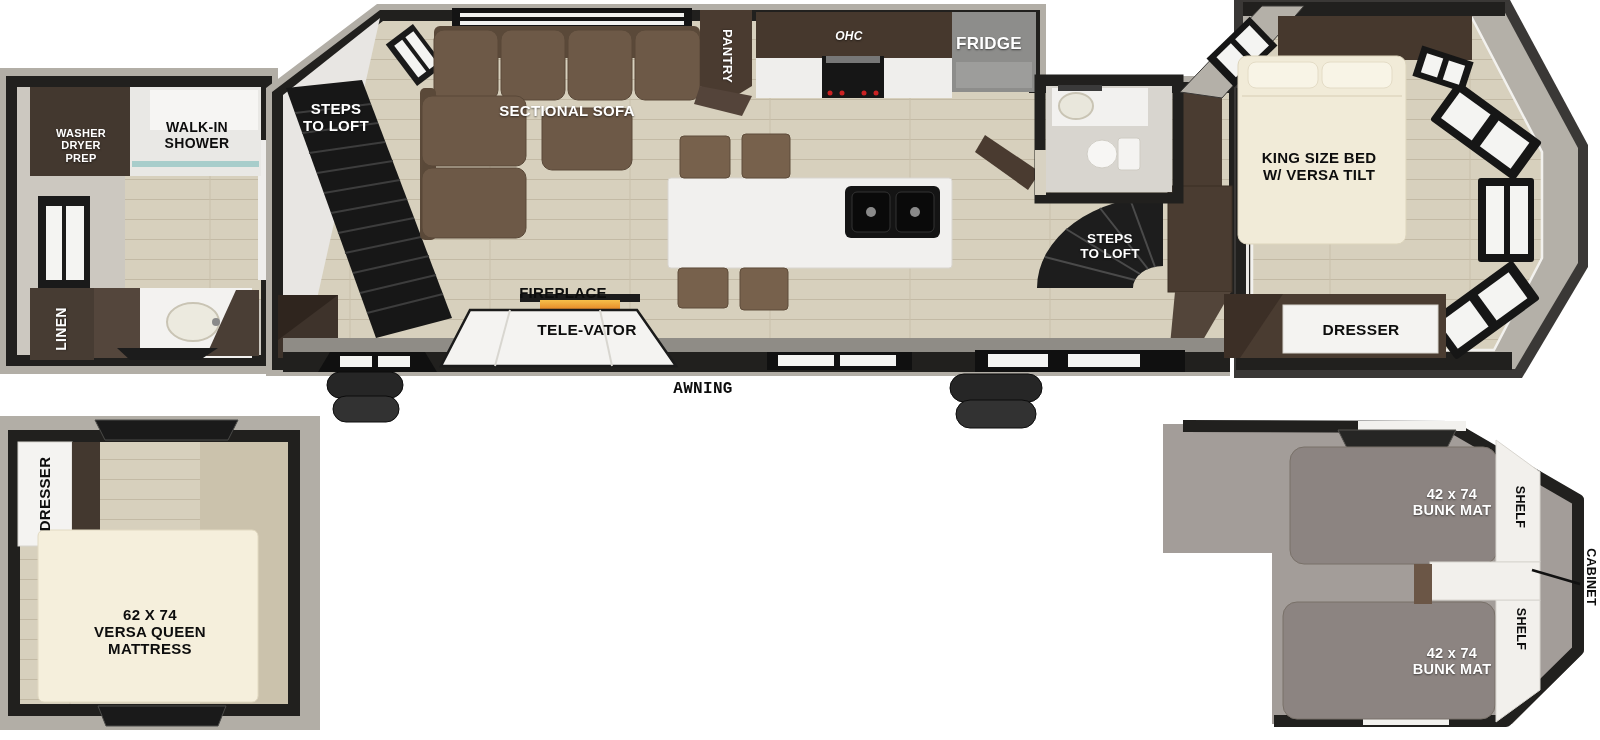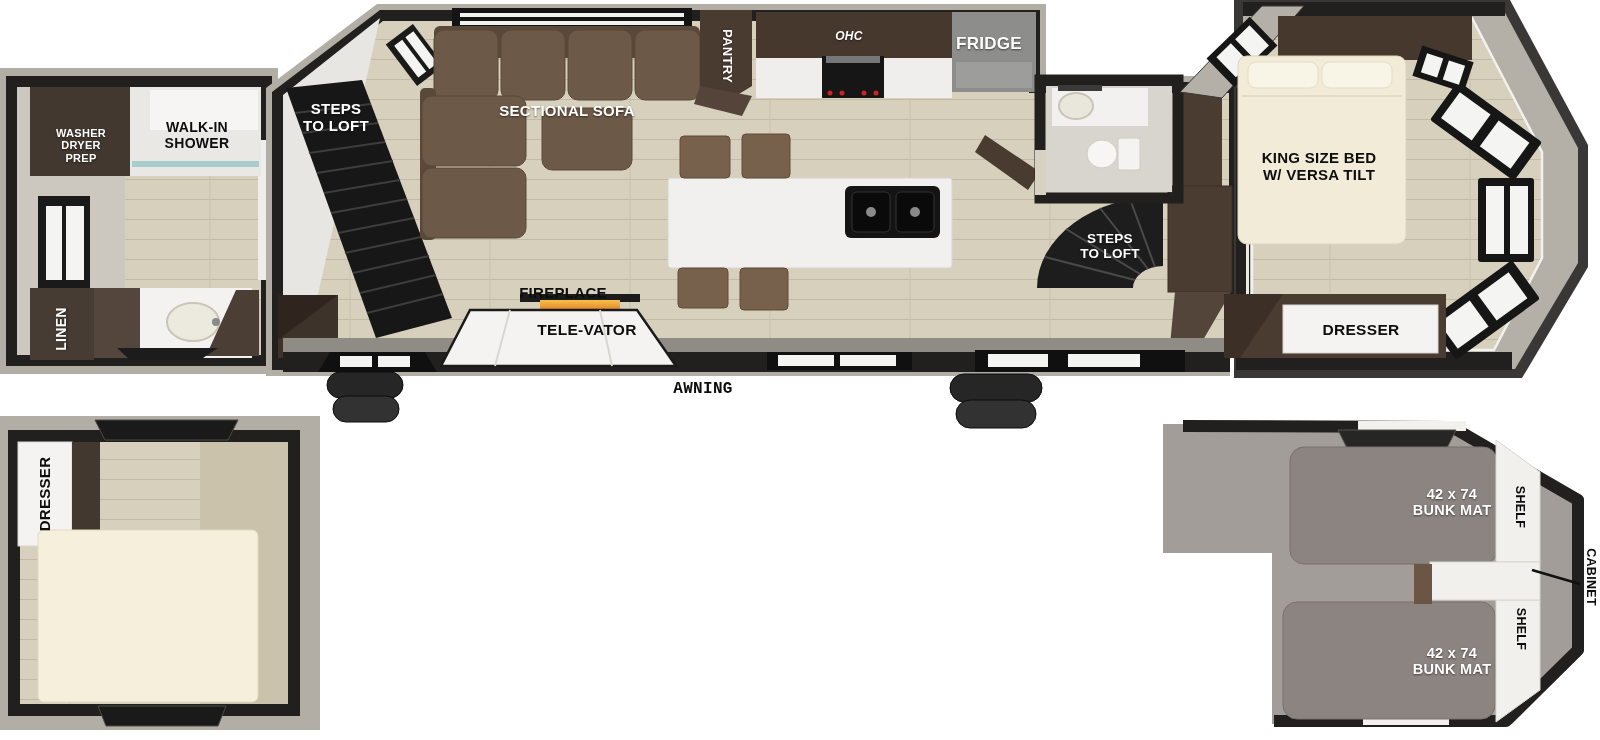--- a/index.html
+++ b/index.html
@@ -303,20 +303,23 @@
   <div class="lbl black" style="left:559px;top:330px;font-size:15.5px;margin-left:28px;">TELE-VATOR</div>
   <div class="lbl black" style="left:703px;top:389px;font-size:16px;font-family:Liberation Mono, monospace;">AWNING</div>
   <div class="lbl white" style="left:1110px;top:246px;font-size:13.5px;">STEPS
 TO LOFT</div>
 
   <div class="lbl black" style="left:1319px;top:167px;font-size:15px;">KING SIZE BED
 W/ VERSA TILT</div>
   <div class="lbl black" style="left:1361px;top:330px;font-size:15.5px;">DRESSER</div>
 
   <div class="lbl black rotccw" style="left:45px;top:494px;font-size:15px;">DRESSER</div>
+  <div class="lbl black" style="left:150px;top:632px;font-size:15px;">62 X 74
+VERSA QUEEN
+MATTRESS</div>
 
   <div class="lbl white" style="left:1452px;top:502px;font-size:14.5px;">42 x 74
 BUNK MAT</div>
   <div class="lbl white" style="left:1452px;top:661px;font-size:14.5px;">42 x 74
 BUNK MAT</div>
   <div class="lbl black rotcw" style="left:1520px;top:507px;font-size:12.5px;">SHELF</div>
   <div class="lbl black rotcw" style="left:1521px;top:629px;font-size:12.5px;">SHELF</div>
   <div class="lbl black rotcw" style="left:1591px;top:577px;font-size:12.5px;">CABINET</div>
 
 </div>

